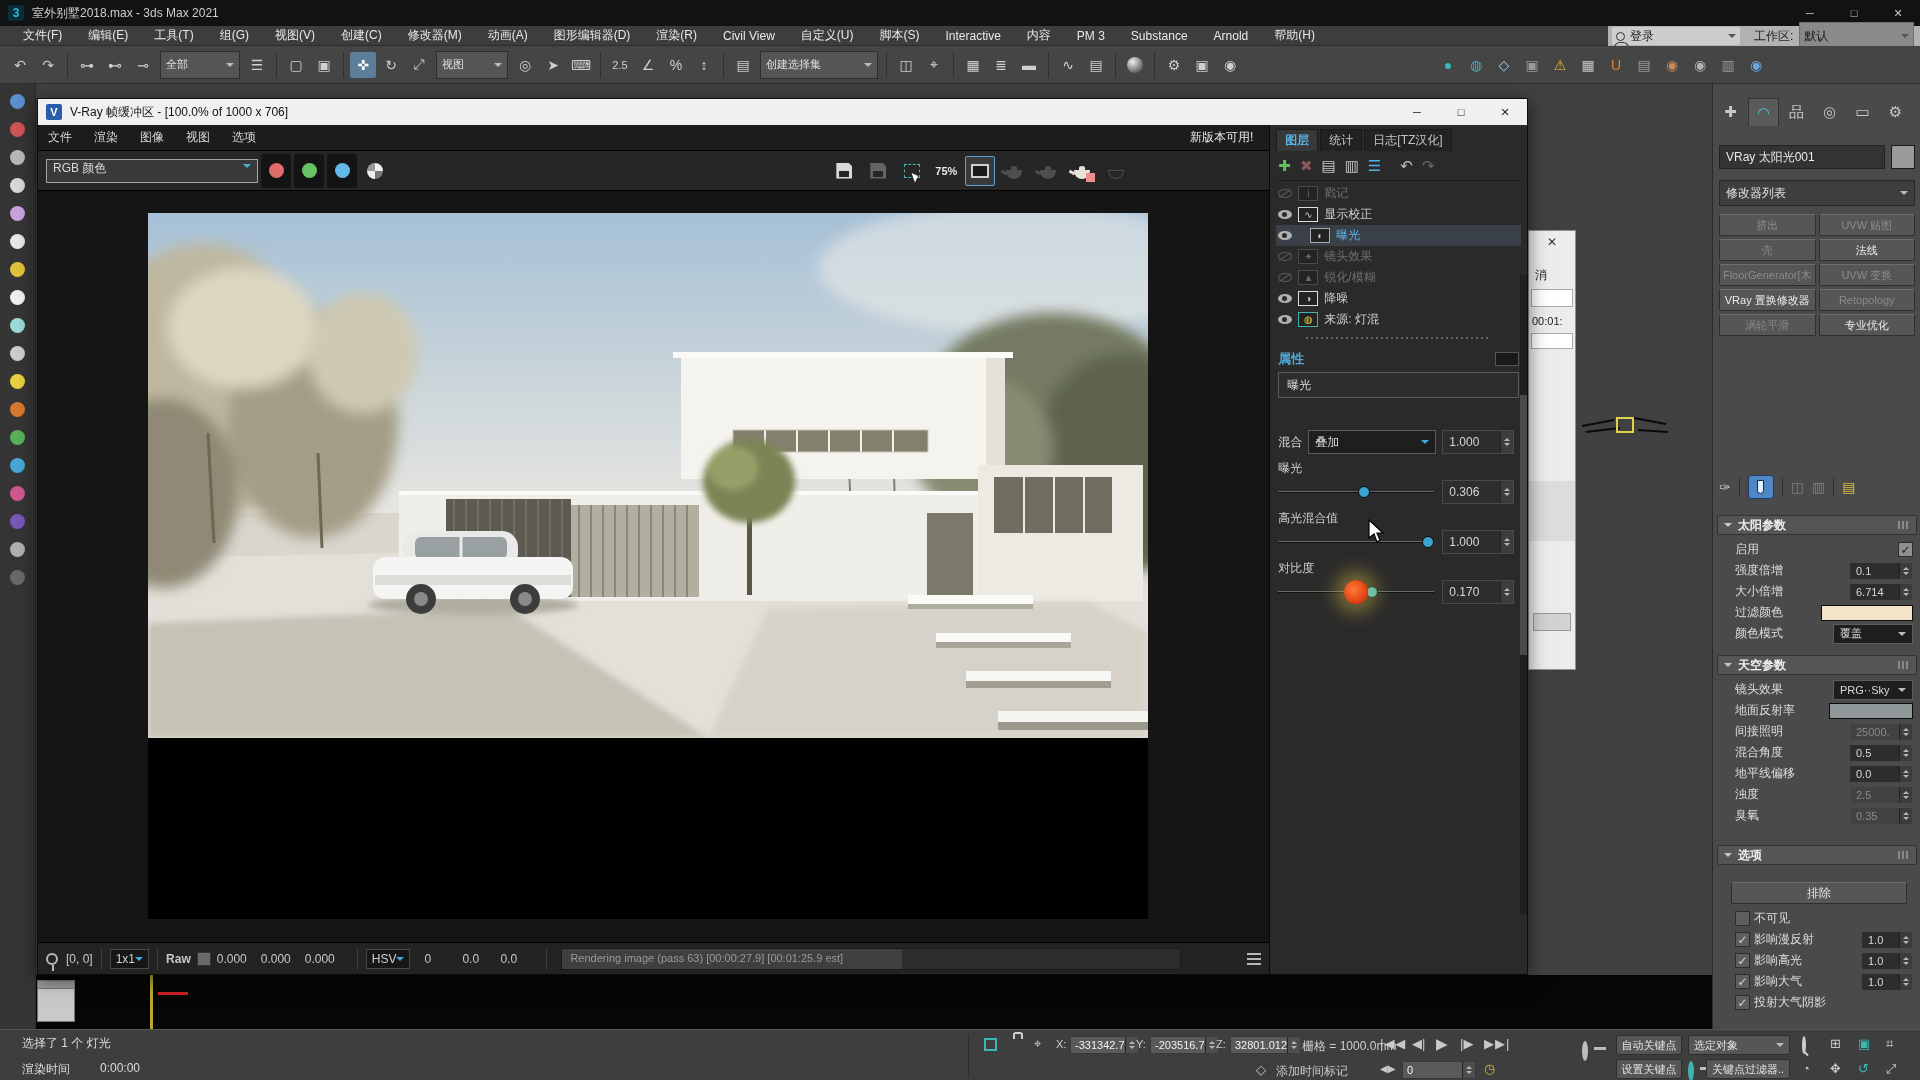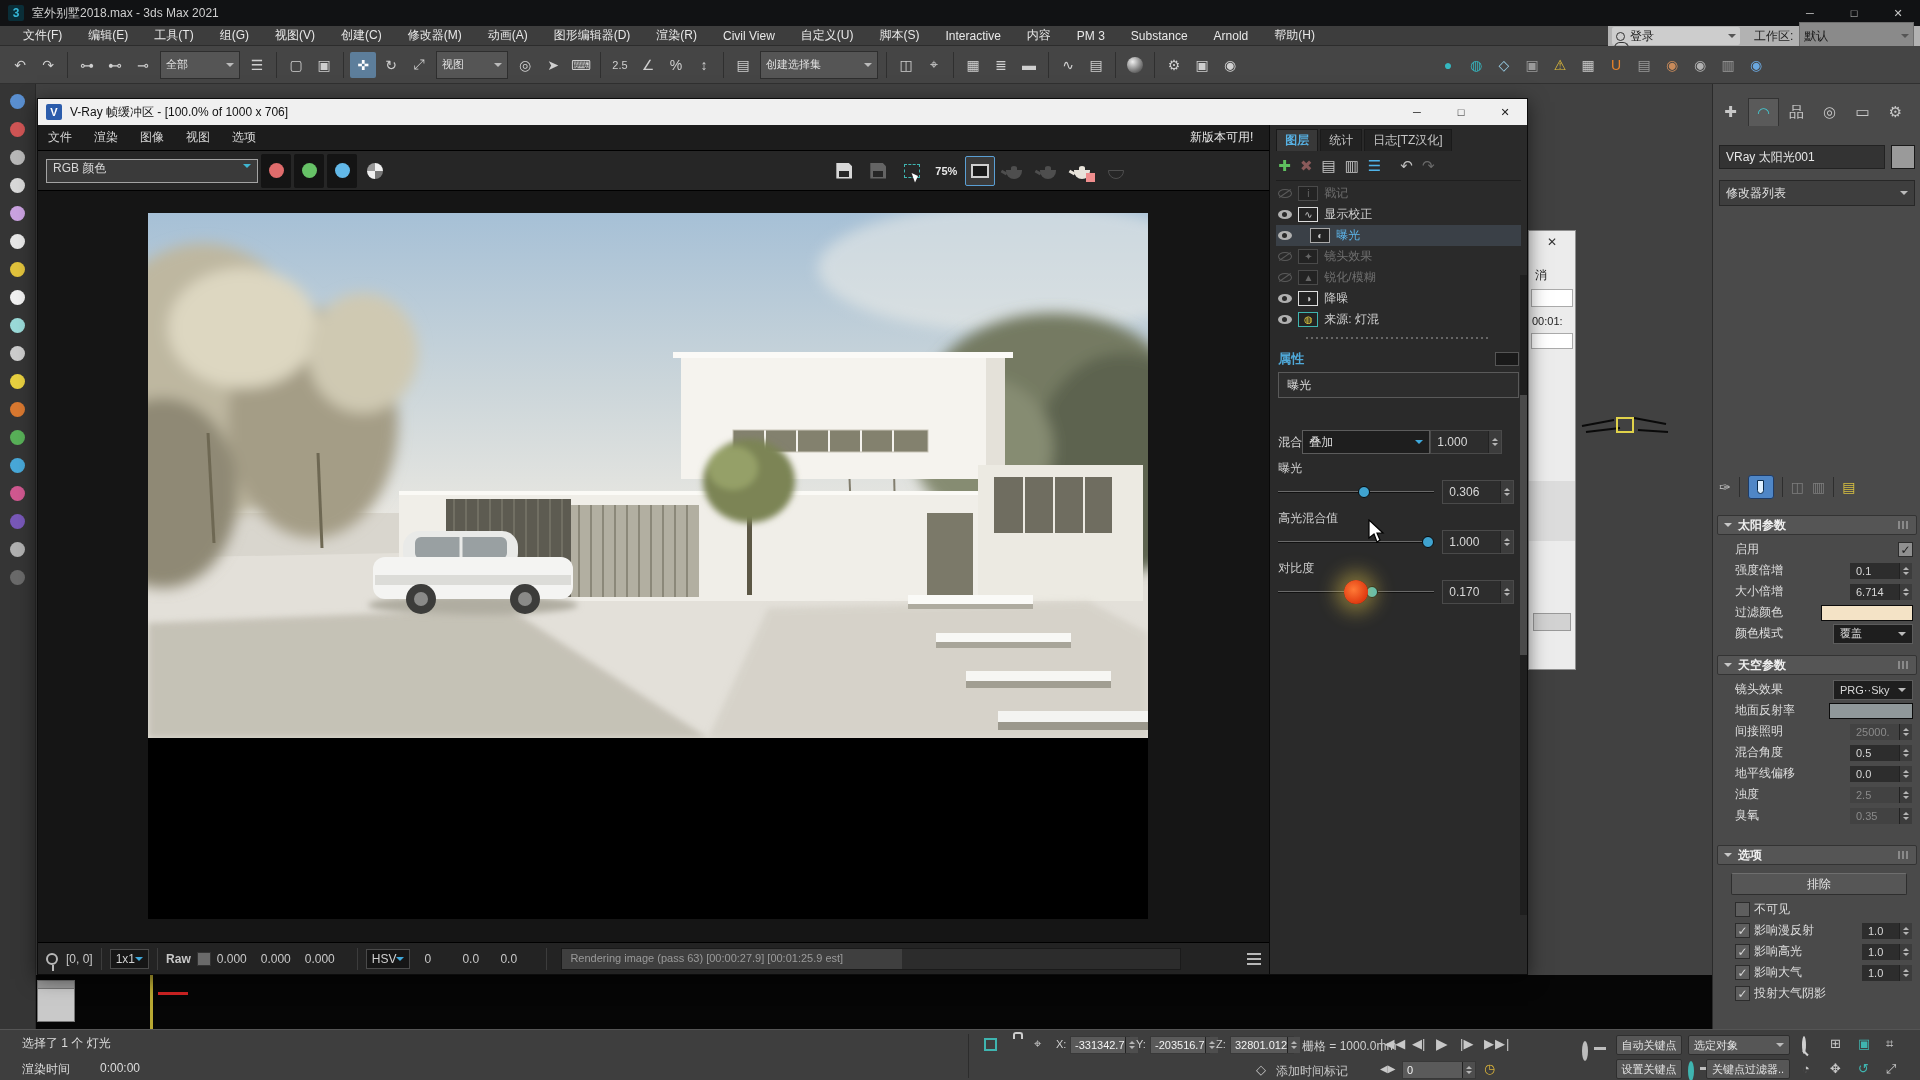--- a/index.html
+++ b/index.html
@@ -102,21 +102,21 @@
   .eye.off::before{content:"";position:absolute;left:-1px;top:3px;width:14px;height:1px;background:#5a5a5a;transform:rotate(-35deg);}
   .eye.off::after{display:none;}
   .lyr-ico{width:20px;height:15px;border:1px solid #777;background:#232323;display:flex;align-items:center;justify-content:center;font-size:10px;color:#c8c8c8;flex:none;}
   .lrow.dis .lyr-ico{border-color:#4a4a4a;color:#666;}
   .splitdots{height:8px;margin:4px 30px;background:repeating-linear-gradient(90deg,#666 0 2px,transparent 2px 5px);background-size:auto 2px;background-position:center;background-repeat:repeat-x;}
   .props{padding:2px 2px;}
   .props .phead{display:flex;align-items:center;height:22px;}
   .props .phead .ptitle{color:#4fa8d8;font-weight:bold;font-size:13px;}
   .phead .pico{margin-left:auto;width:24px;height:14px;background:#1a1a1a;border:1px solid #555;}
   .namebox{height:26px;background:#2d2d2d;border:1px solid #5a5a5a;display:flex;align-items:center;padding:0 8px;color:#d8d8d8;margin:2px 0 8px 0;}
-  .blendrow{display:flex;align-items:center;margin-bottom:6px;margin-top:32px;}
+  .blendrow{display:flex;align-items:center;gap:6px;margin-bottom:6px;margin-top:32px;}
   .dd{height:24px;background:#1e1e1e;border:1px solid #5c5c5c;display:flex;align-items:center;color:#d8d8d8;padding:0 6px;}
   .dd .ddarrow{border-top-color:#3fa9dc;}
   .nf{height:24px;background:#2d2d2d;border:1px solid #4a4a4a;display:flex;align-items:center;color:#d8d8d8;padding-left:6px;}
   .nf .num{flex:1;}
   .spin{width:13px;height:100%;background:#3c3c3c;border-left:1px solid #222;display:flex;flex-direction:column;align-items:center;justify-content:center;flex:none;}
   .spin::before{content:"";border:3.5px solid transparent;border-bottom-color:#b5b5b5;margin-bottom:1px;}
   .spin::after{content:"";border:3.5px solid transparent;border-top-color:#b5b5b5;margin-top:1px;}
   .plabel{color:#cfcfcf;height:18px;margin-top:2px;}
   .sliderrow{display:flex;align-items:center;gap:8px;margin:2px 0 6px 0;}
   .slider{position:relative;width:156px;height:18px;flex:none;}
@@ -163,21 +163,21 @@
   .ro-body{padding:4px 0 4px 0;}
   .ro-row{display:flex;align-items:center;height:21px;padding:0 4px 0 18px;gap:4px;}
   .ro-label{color:#dedede;white-space:nowrap;}
   .ro-right{margin-left:auto;display:flex;align-items:center;gap:2px;}
   .ro-row .nf{height:18px;width:64px;font-size:11px;}
   .ro-row .nf.dis{color:#8a8a8a;background:#424242;}
   .ro-row .dd{height:20px;width:80px;font-size:11px;}
   .cbx{width:15px;height:15px;background:#8f8f8f;border:1px solid #2c2c2c;color:#1c1c1c;font-size:12px;font-weight:bold;display:flex;align-items:center;justify-content:center;}
   .cbx.dk{background:#5e5e5e;color:#d8d8d8;}
   .swatchbox{width:92px;height:16px;border:1px solid #0c0c0c;}
-  .cp-widebtn{height:22px;margin:4px 10px 4px 14px;background:#565656;border:1px solid #2e2e2e;border-top-color:#6e6e6e;border-radius:2px;display:flex;align-items:center;justify-content:center;color:#e8e8e8;}
+  .cp-widebtn{height:22px;margin:13px 10px 4px 14px;background:#565656;border:1px solid #2e2e2e;border-top-color:#6e6e6e;border-radius:2px;display:flex;align-items:center;justify-content:center;color:#e8e8e8;}
 
   
   #statusbar{position:absolute;left:0;top:1029px;width:1920px;height:51px;background:#3e3e3e;border-top:1px solid #555;color:#cfcfcf;font-size:12px;}
   .sb-btn{position:absolute;background:#565656;border:1px solid #2e2e2e;border-radius:2px;display:flex;align-items:center;justify-content:center;font-size:11px;color:#e4e4e4;}
   .sb-field{position:absolute;height:18px;background:#5a5a5a;border:1px solid #383838;display:flex;align-items:center;color:#f2f2f2;font-size:11px;padding-left:4px;}
   .sb-field .spin{height:16px;background:#4e4e4e;}
   .sb-ico{position:absolute;color:#c8c8c8;font-size:13px;}
   .lockico{width:10px;height:8px;background:#cfcfcf;border-radius:1px;position:relative;}
   .lockico::before{content:"";position:absolute;top:-5px;left:1px;width:6px;height:5px;border:2px solid #cfcfcf;border-bottom:none;border-radius:3px 3px 0 0;}
   .isoico{width:13px;height:13px;border:2px solid #3fb5b0;}
@@ -708,20 +708,32 @@
       <span class="cp-tab">⚙</span>
     </div>
     <div id="cp-namerow">
       <div id="cp-namefield">VRay 太阳光001</div>
       <div id="cp-swatch"></div>
     </div>
     <div id="cp-modlist">
       <span>修改器列表</span>
         <span class="ddarrow" style="margin-left:auto;border-top-color:#bbb"></span>
     </div>
+    <div id="cp-grid">
+      <div class="cp-btn off">挤出</div>
+      <div class="cp-btn off">UVW 贴图</div>
+      <div class="cp-btn off">壳</div>
+      <div class="cp-btn">法线</div>
+      <div class="cp-btn off">FloorGenerator[木</div>
+      <div class="cp-btn off">UVW 变换</div>
+      <div class="cp-btn">VRay 置换修改器</div>
+      <div class="cp-btn off">Retopology</div>
+      <div class="cp-btn off">涡轮平滑</div>
+      <div class="cp-btn">专业优化</div>
+    </div>
     <div id="cp-stacktools">
       <span class="st-ico">✑</span>
       <span class="st-sep"></span>
       <span class="st-btn">
           <span class="tube"></span>
         </span>
       <span class="st-sep"></span>
       <span class="st-ico" style="opacity:.4">◫</span>
       <span class="st-ico" style="opacity:.4">▥</span>
       <span class="st-sep"></span>

